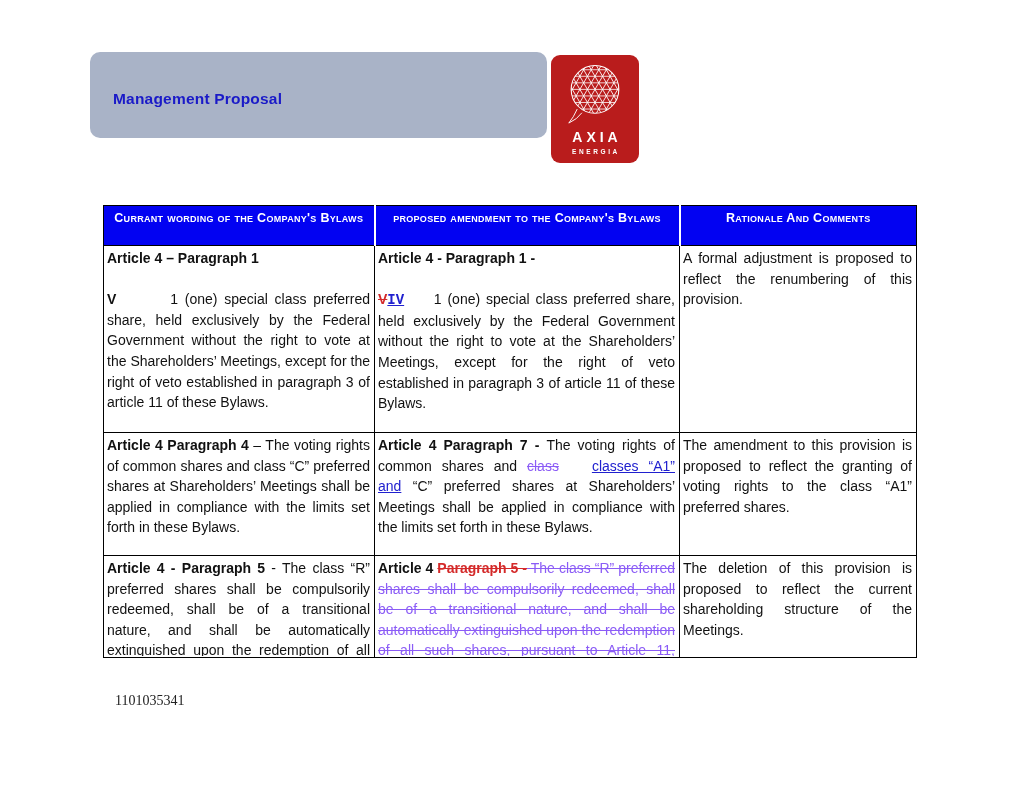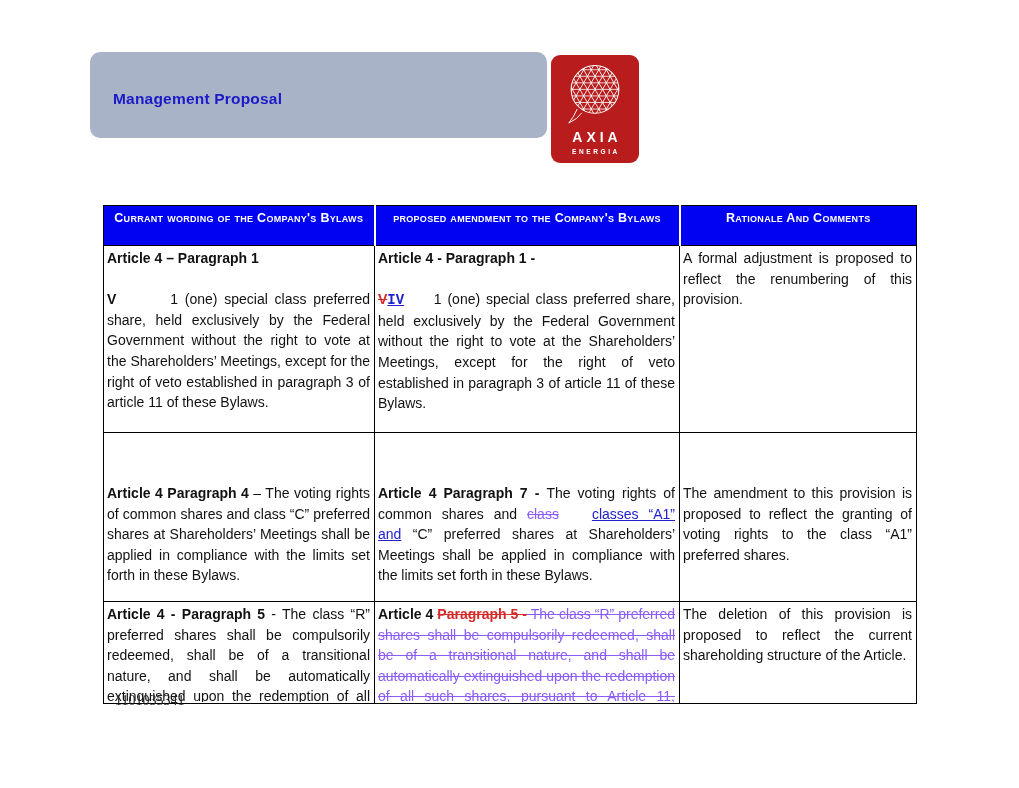--- a/index.html
+++ b/index.html
@@ -44,21 +44,21 @@
     font-variant:small-caps; font-size:12.5px; line-height:17px;
     letter-spacing:0.3px; text-align:center; vertical-align:top;
     padding:4px 6px 2px; border:1px solid #000000;
   }
   .doc-table th + th { border-left:2px solid #ffffff; }
   .doc-table td {
     border:1px solid #000000; vertical-align:top;
     padding:2px 4px 0 3px; font-size:14px; line-height:20.6px; color:#111111;
   }
   tr.r1 .cw { height:182px; overflow:hidden; }
-  tr.r2 .cw { height:118px; overflow:hidden;margin-top:48px; }
+  tr.r2 .cw { height:118px; overflow:hidden; }
   tr.r3 .cw { height:98px;  overflow:hidden; }
 
   p.cell-p { margin:0; text-align:justify; min-height:20.6px; }
   p.jall   { text-align-last:justify; }
 
   .b    { font-weight:bold; }
   .del  { color:#8b5cf6; text-decoration:line-through; }
   .delb { color:#d42a2a; text-decoration:line-through; font-weight:bold; }
   .ins  { color:#2020cf; text-decoration:underline;padding-left:33px; }
   .insb { color:#2020cf; text-decoration:underline; font-weight:bold;font-family:Liberation Mono, monospace; }
@@ -186,21 +186,21 @@
               <p class="cell-p jall"><span class="b">Article 4 - Paragraph 5</span><span> - The class “R” preferred shares shall be compulsorily redeemed, shall be of a transitional nature, and shall be automatically extinguished upon the redemption of all such shares, pursuant to</span></p>
             </div>
           </td>
         <td>
             <div class="cw">
               <p class="cell-p jall"><span class="b">Article 4 </span><span class="delb">Paragraph 5 -</span><span class="del"> The class “R” preferred shares shall be compulsorily redeemed, shall be of a transitional nature, and shall be automatically extinguished upon the redemption of all such shares, pursuant to Article 11, paragraphs 14</span></p>
             </div>
           </td>
         <td>
             <div class="cw">
-              <p class="cell-p"><span>The deletion of this provision is proposed to reflect the current shareholding structure of the Article.</span></p>
+              <p class="cell-p"><span>The deletion of this provision is proposed to reflect the current shareholding structure of the Meetings.</span></p>
             </div>
           </td>
       </tr>
     </tbody>
   </table>
 
   <div class="footer-code">1101035341</div>
 
 </div>
 

